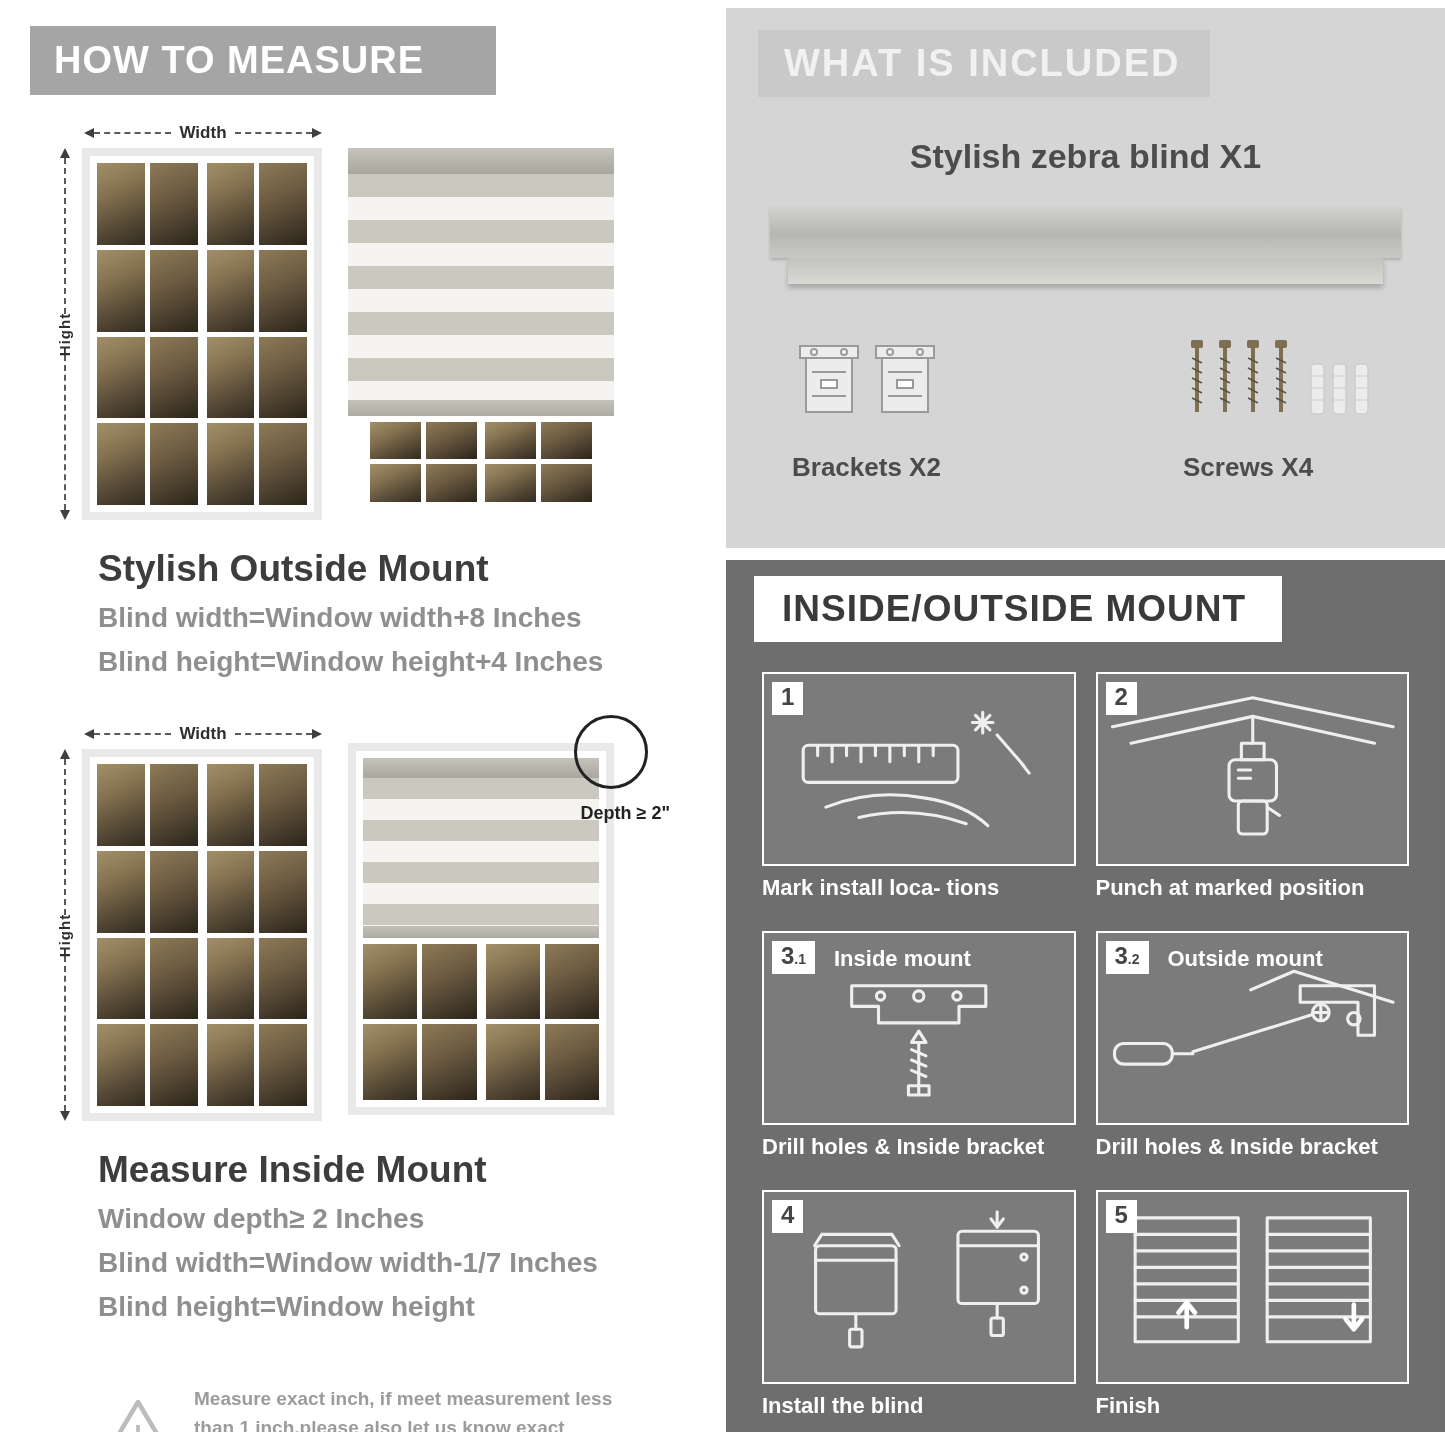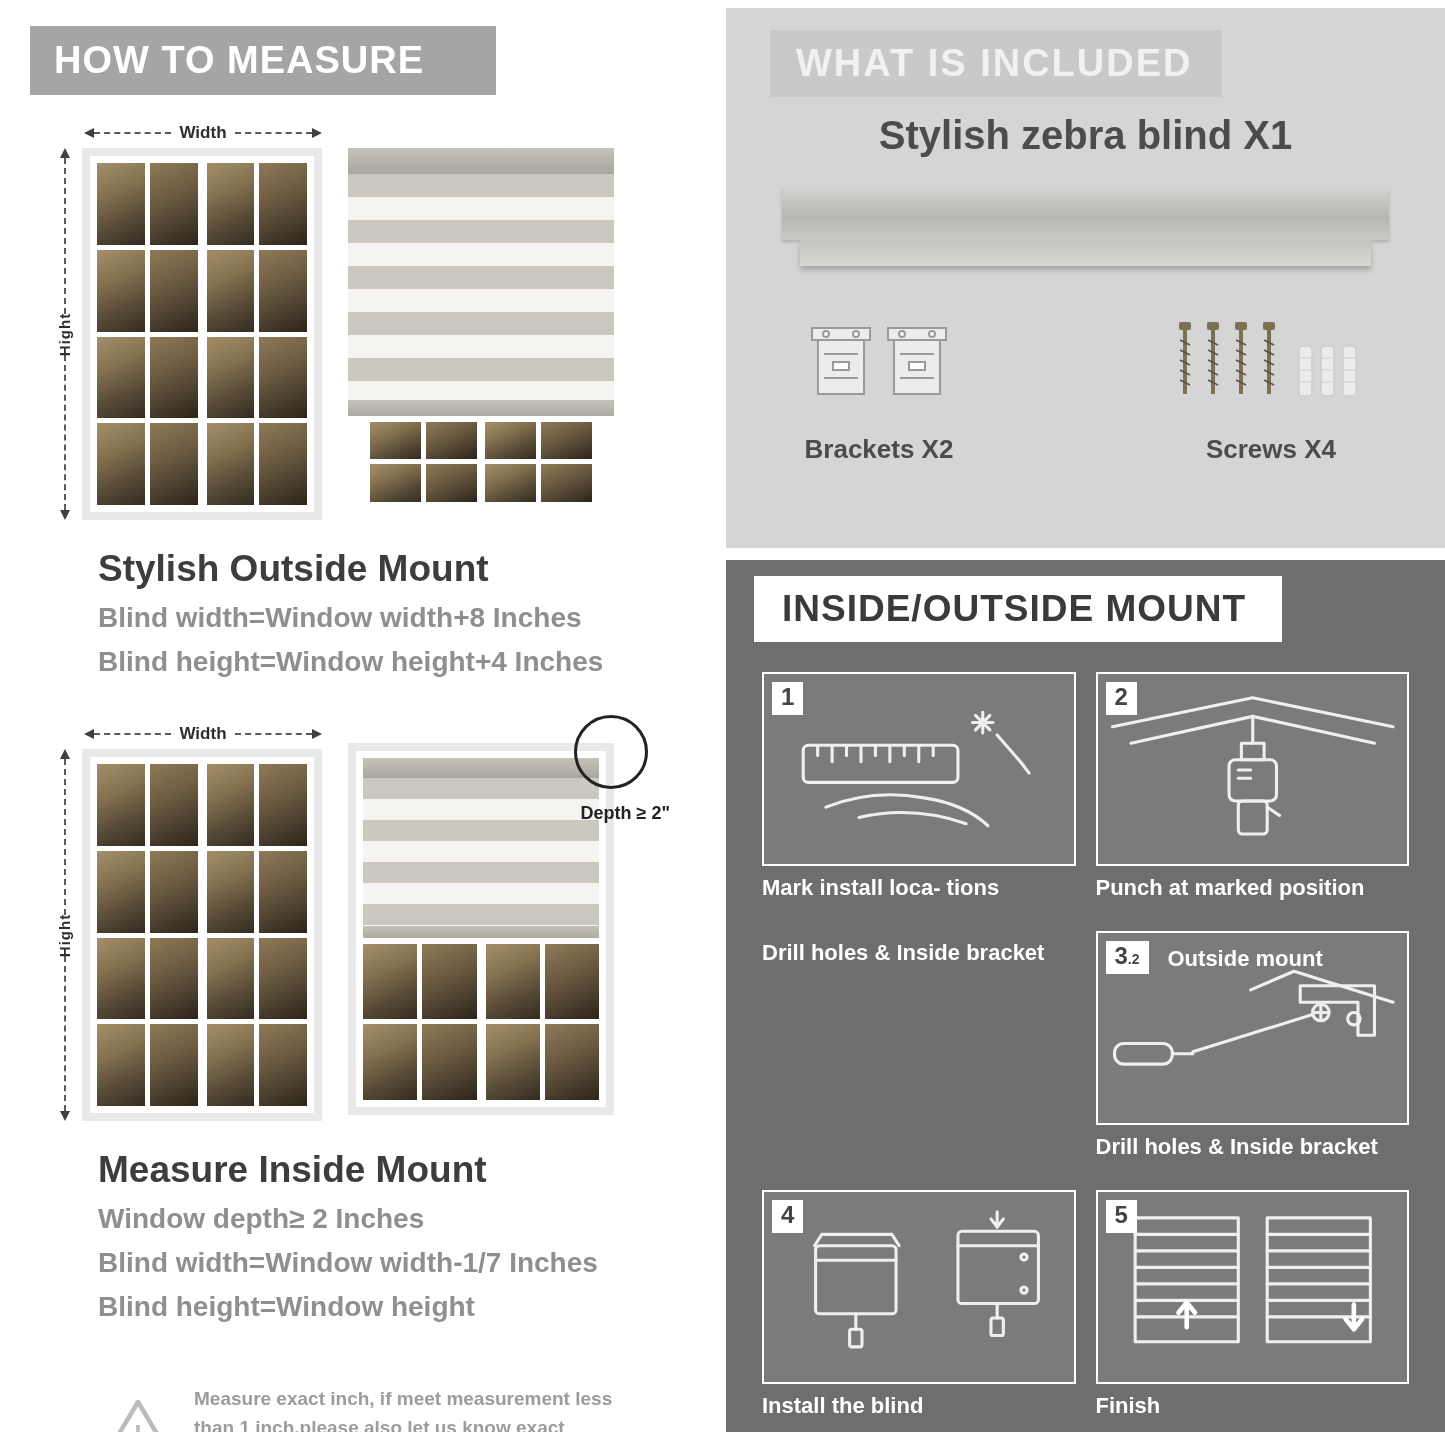--- a/index.html
+++ b/index.html
@@ -57,31 +57,31 @@
   .depth-lbl { position:absolute; top:60px; right:-56px; font-size:18px; font-weight:bold; color:#222; white-space:nowrap; }
 
   .measure-title { font-size:37px; font-weight:bold; color:#3d3d3d; margin:28px 0 6px 44px; }
   .measure-line { font-size:28px; font-weight:bold; color:#8f8f8f; margin:12px 0 0 44px; }
 
   .note { display:flex; align-items:center; gap:20px; margin:62px 0 0 72px; }
   .note-text { width:450px; font-size:19px; font-weight:bold; color:#9c9c9c; line-height:1.5; }
 
   
   .right-col { flex:1; background:#fff; padding:8px 0 0 14px; display:flex; flex-direction:column; }
-  .included { background:#d5d5d5; height:540px; padding:22px 16px 0; }
+  .included { background:#d5d5d5; height:540px; padding:22px 4px 0; }
   .banner-included {
     width:452px; margin-left:28px; background:#c9c9c9; color:#f1f1f1;
     font-size:38px; font-weight:bold; letter-spacing:2px; padding:12px 0 12px 26px;
   }
-  .product-title { text-align:center; font-size:40px; font-weight:bold; color:#4c4c4c; margin-top:16px; }
+  .product-title { text-align:center; font-size:34px; font-weight:bold; color:#4c4c4c; margin-top:40px; }
   .headrail { margin:30px 40px 0; }
   .rail-top { height:52px; background:linear-gradient(180deg,#d2d2d0,#b6b6b2 55%,#c9c9c5); box-shadow:0 2px 3px rgba(0,0,0,.18); }
   .rail-lip { height:26px; margin:0 18px; background:linear-gradient(180deg,#c2c2be,#d9d9d5); box-shadow:0 4px 5px rgba(0,0,0,.22); }
   .items-row { display:flex; justify-content:space-between; align-items:flex-end; margin:40px 58px 0 62px; }
-  .item { display:flex; flex-direction:column; align-items:center; }
+  .item { display:flex; flex-direction:column; align-items:flex-start; }
   .item-art { height:112px; display:flex; align-items:center; }
   .item-label { margin-top:16px; font-size:26px; font-weight:bold; color:#4c4c4c; }
 
   .mount { margin-top:12px; background:#6e6e6e; flex:1; padding:16px 0 0; }
   .banner-mount {
     width:528px; margin-left:28px; background:#fff; color:#3a3a3a;
     font-size:37px; font-weight:bold; letter-spacing:1px; padding:12px 0 12px 28px;
   }
   .steps-grid { display:grid; grid-template-columns:1fr 1fr; gap:30px 20px; margin:30px 36px 0; }
   .panel { position:relative; height:194px; background:#7b7b7b; border:2px solid #fff; }
@@ -362,20 +362,36 @@
                 <path d="M136 86h12 M136 94h12"></path>
                 <rect x="136" y="116" width="28" height="32" rx="4"></rect>
                 <path d="M164 122l12 8"></path>
               </g>
             </svg>
           </div>
           <div class="caption">Punch at  marked position</div>
         </div>
 
         <div class="step">
+          <div class="panel">
+            <div class="numbox"><span>3</span><span class="sub">.1</span></div>
+            <div class="step-title">Inside mount</div>
+            <svg viewBox="0 0 300 170">
+              <g stroke="#efefef" stroke-width="3" fill="none" stroke-linecap="round" stroke-linejoin="round">
+                <path d="M85 44h130v20h-26v16h-78v-16h-26z"></path>
+                <circle cx="150" cy="54" r="5"></circle>
+                  <circle cx="113" cy="54" r="4"></circle>
+                  <circle cx="187" cy="54" r="4"></circle>
+                <path d="M150 88l-7 11h14z"></path>
+                <path d="M150 99v42"></path>
+                <path d="M143 106l14 6 M143 116l14 6 M143 126l14 6"></path>
+                <path d="M140 141h20v9h-20z M150 141v9"></path>
+              </g>
+            </svg>
+          </div>
           <div class="caption">Drill holes &amp;  Inside bracket</div>
         </div>
 
         <div class="step">
           <div class="panel">
             <div class="numbox"><span>3</span><span class="sub">.2</span></div>
             <div class="step-title">Outside mount</div>
             <svg viewBox="0 0 300 170">
               <g stroke="#efefef" stroke-width="3" fill="none" stroke-linecap="round" stroke-linejoin="round">
                 <path d="M190 30l96 30 M190 30l-42 18"></path>

